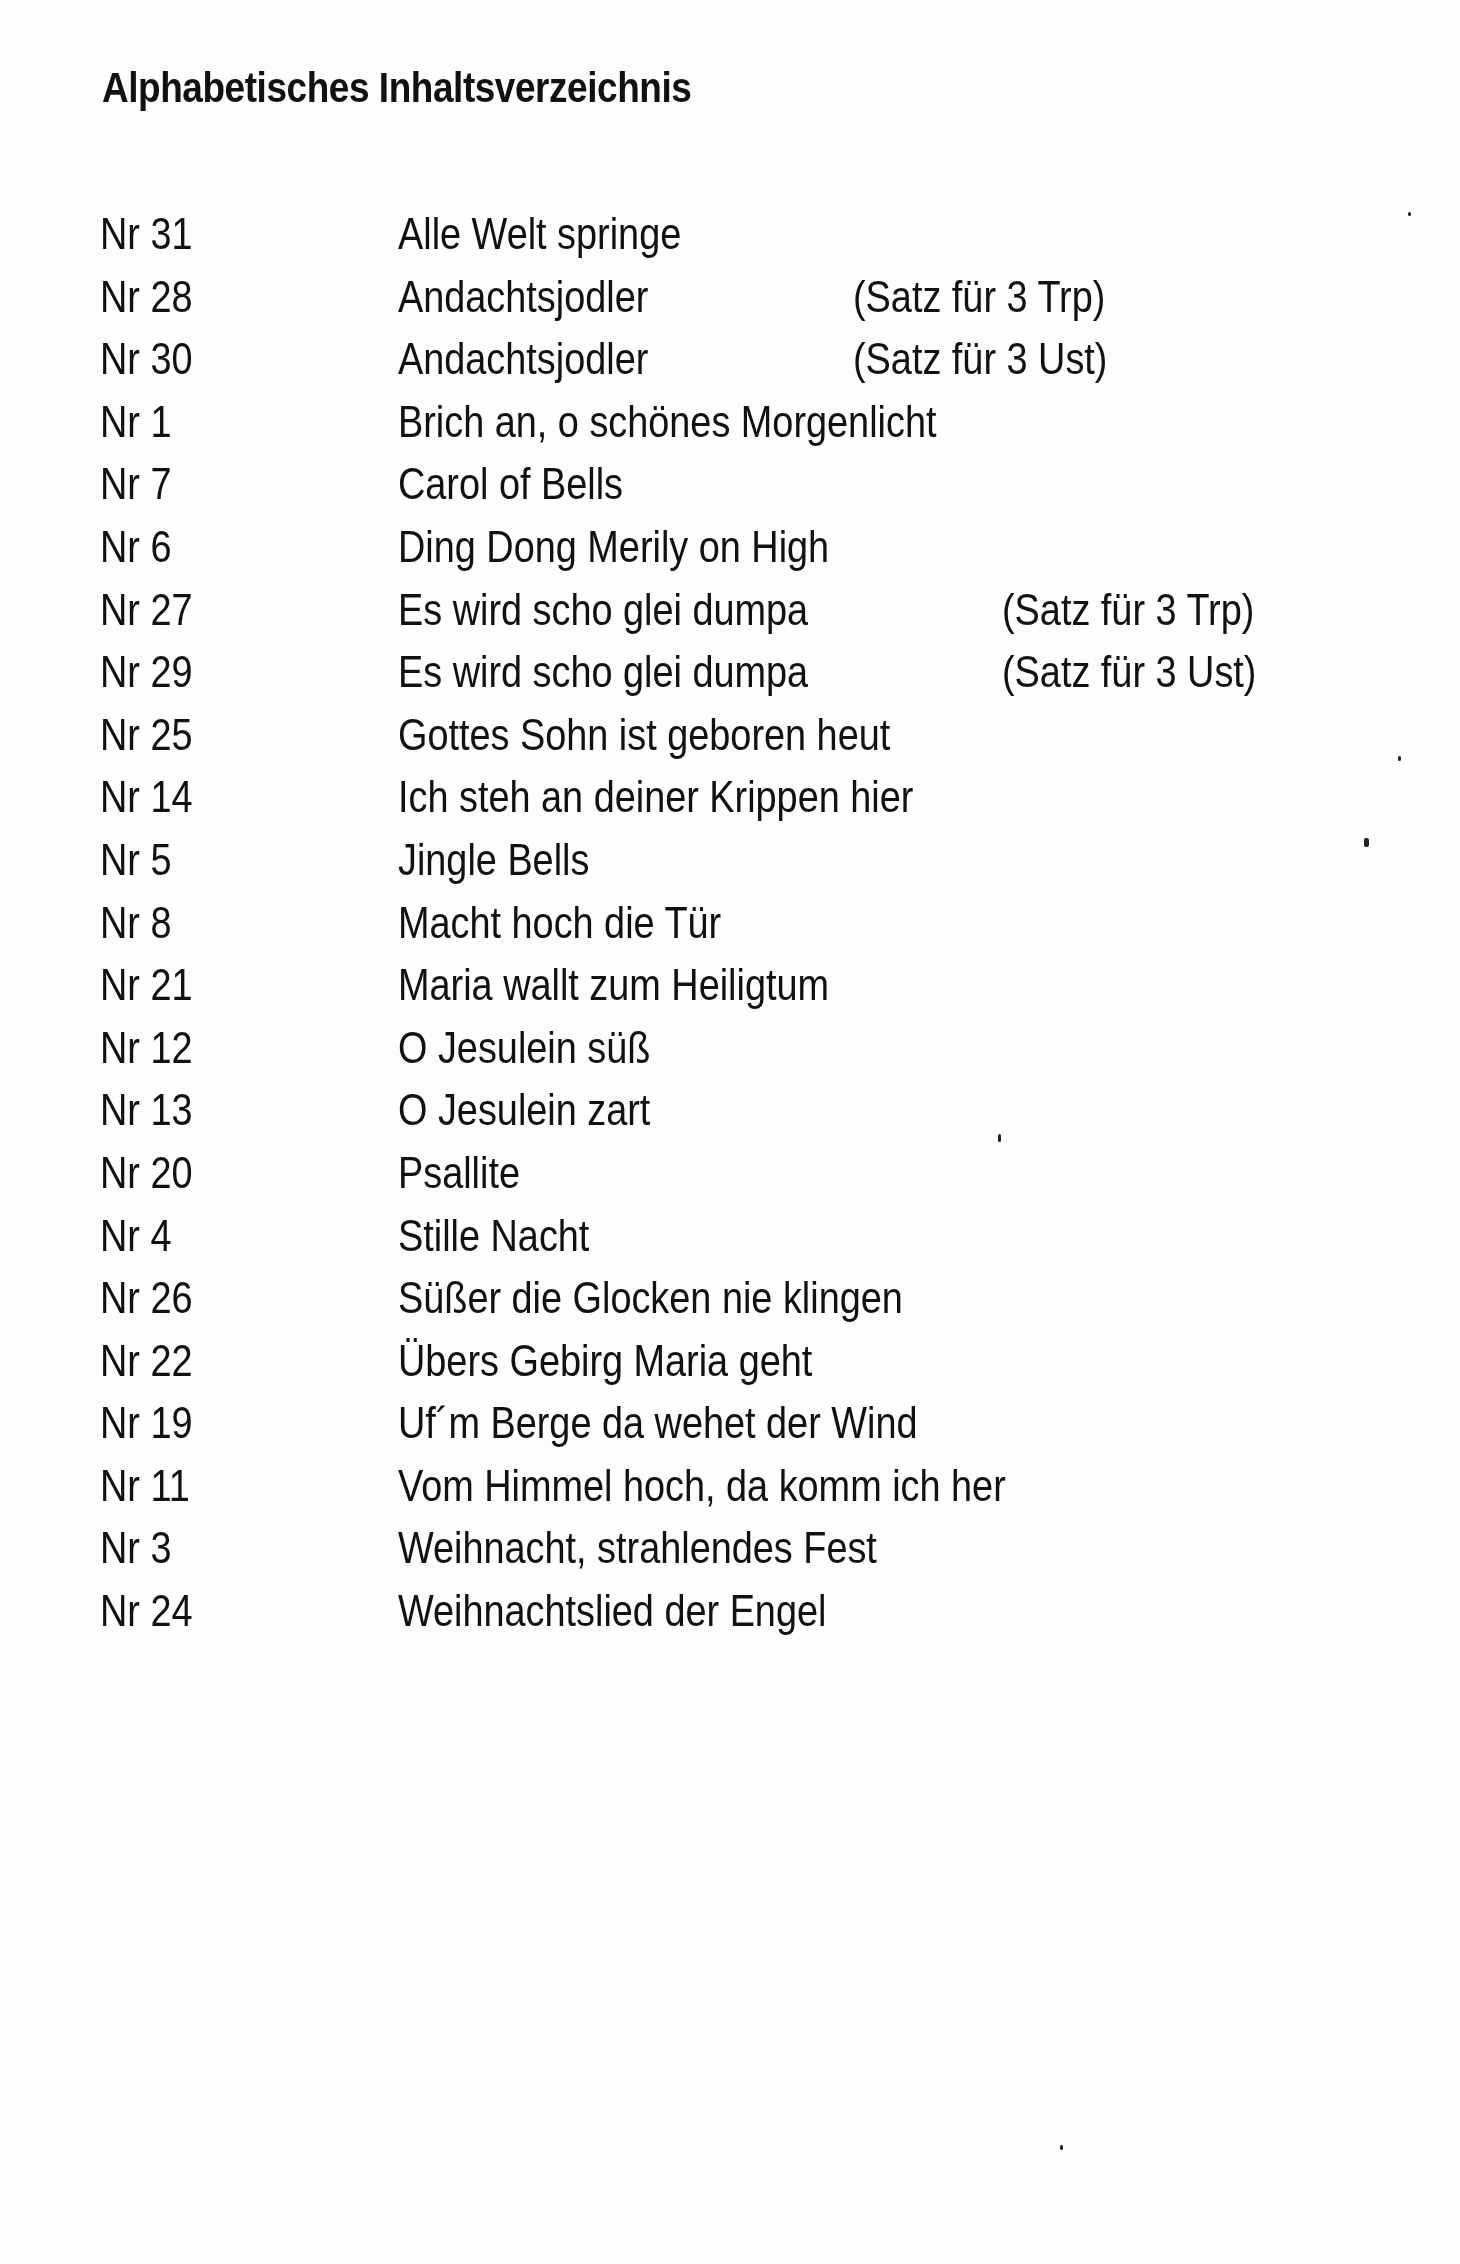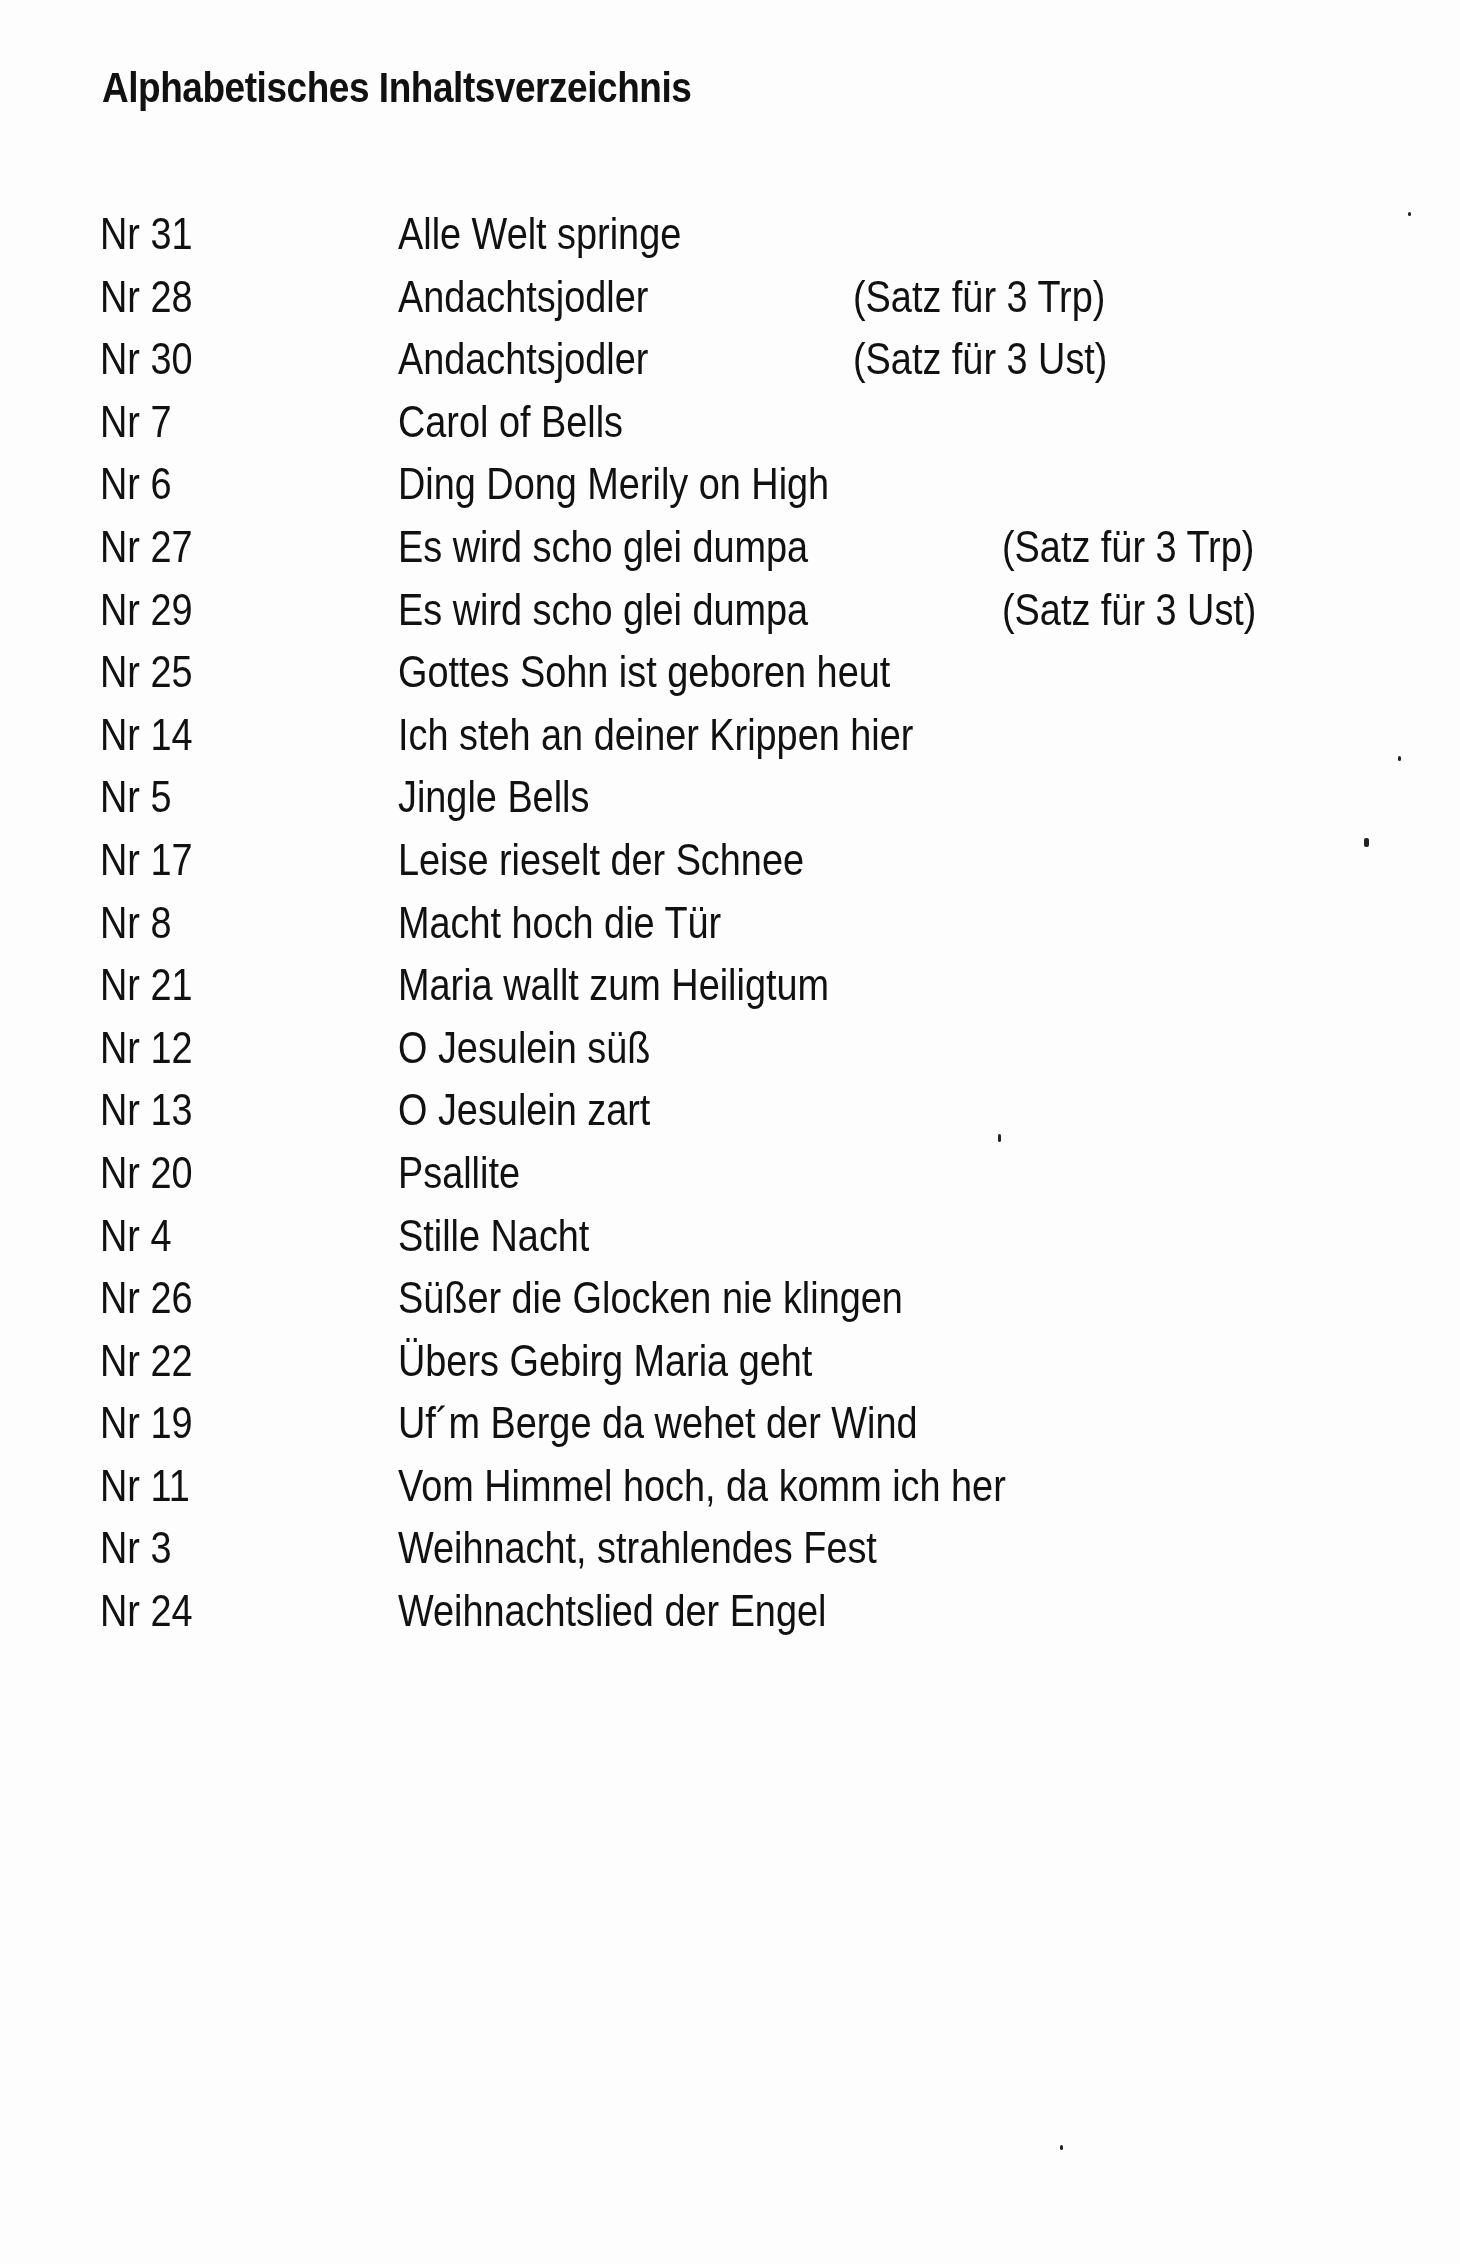--- a/index.html
+++ b/index.html
@@ -40,20 +40,24 @@
       <span class="nr">Nr 28</span>
       <span class="ttl">Andachtsjodler</span>
       <span class="note">(Satz für 3 Trp)</span>
     </div>
   <div class="row">
       <span class="nr">Nr 30</span>
       <span class="ttl">Andachtsjodler</span>
       <span class="note">(Satz für 3 Ust)</span>
     </div>
   <div class="row">
+      <span class="nr">Nr 1</span>
+      <span class="ttl">Brich an, o schönes Morgenlicht</span>
+    </div>
+  <div class="row">
       <span class="nr">Nr 7</span>
       <span class="ttl">Carol of Bells</span>
     </div>
   <div class="row">
       <span class="nr">Nr 6</span>
       <span class="ttl">Ding Dong Merily on High</span>
     </div>
   <div class="row">
       <span class="nr">Nr 27</span>
       <span class="ttl">Es wird scho glei dumpa</span>
@@ -68,24 +72,20 @@
       <span class="nr">Nr 25</span>
       <span class="ttl">Gottes Sohn ist geboren heut</span>
     </div>
   <div class="row">
       <span class="nr">Nr 14</span>
       <span class="ttl">Ich steh an deiner Krippen hier</span>
     </div>
   <div class="row">
       <span class="nr">Nr 5</span>
       <span class="ttl">Jingle Bells</span>
-    </div>
-  <div class="row">
-      <span class="nr">Nr 17</span>
-      <span class="ttl">Leise rieselt der Schnee</span>
     </div>
   <div class="row">
       <span class="nr">Nr 8</span>
       <span class="ttl">Macht hoch die Tür</span>
     </div>
   <div class="row">
       <span class="nr">Nr 21</span>
       <span class="ttl">Maria wallt zum Heiligtum</span>
     </div>
   <div class="row">

